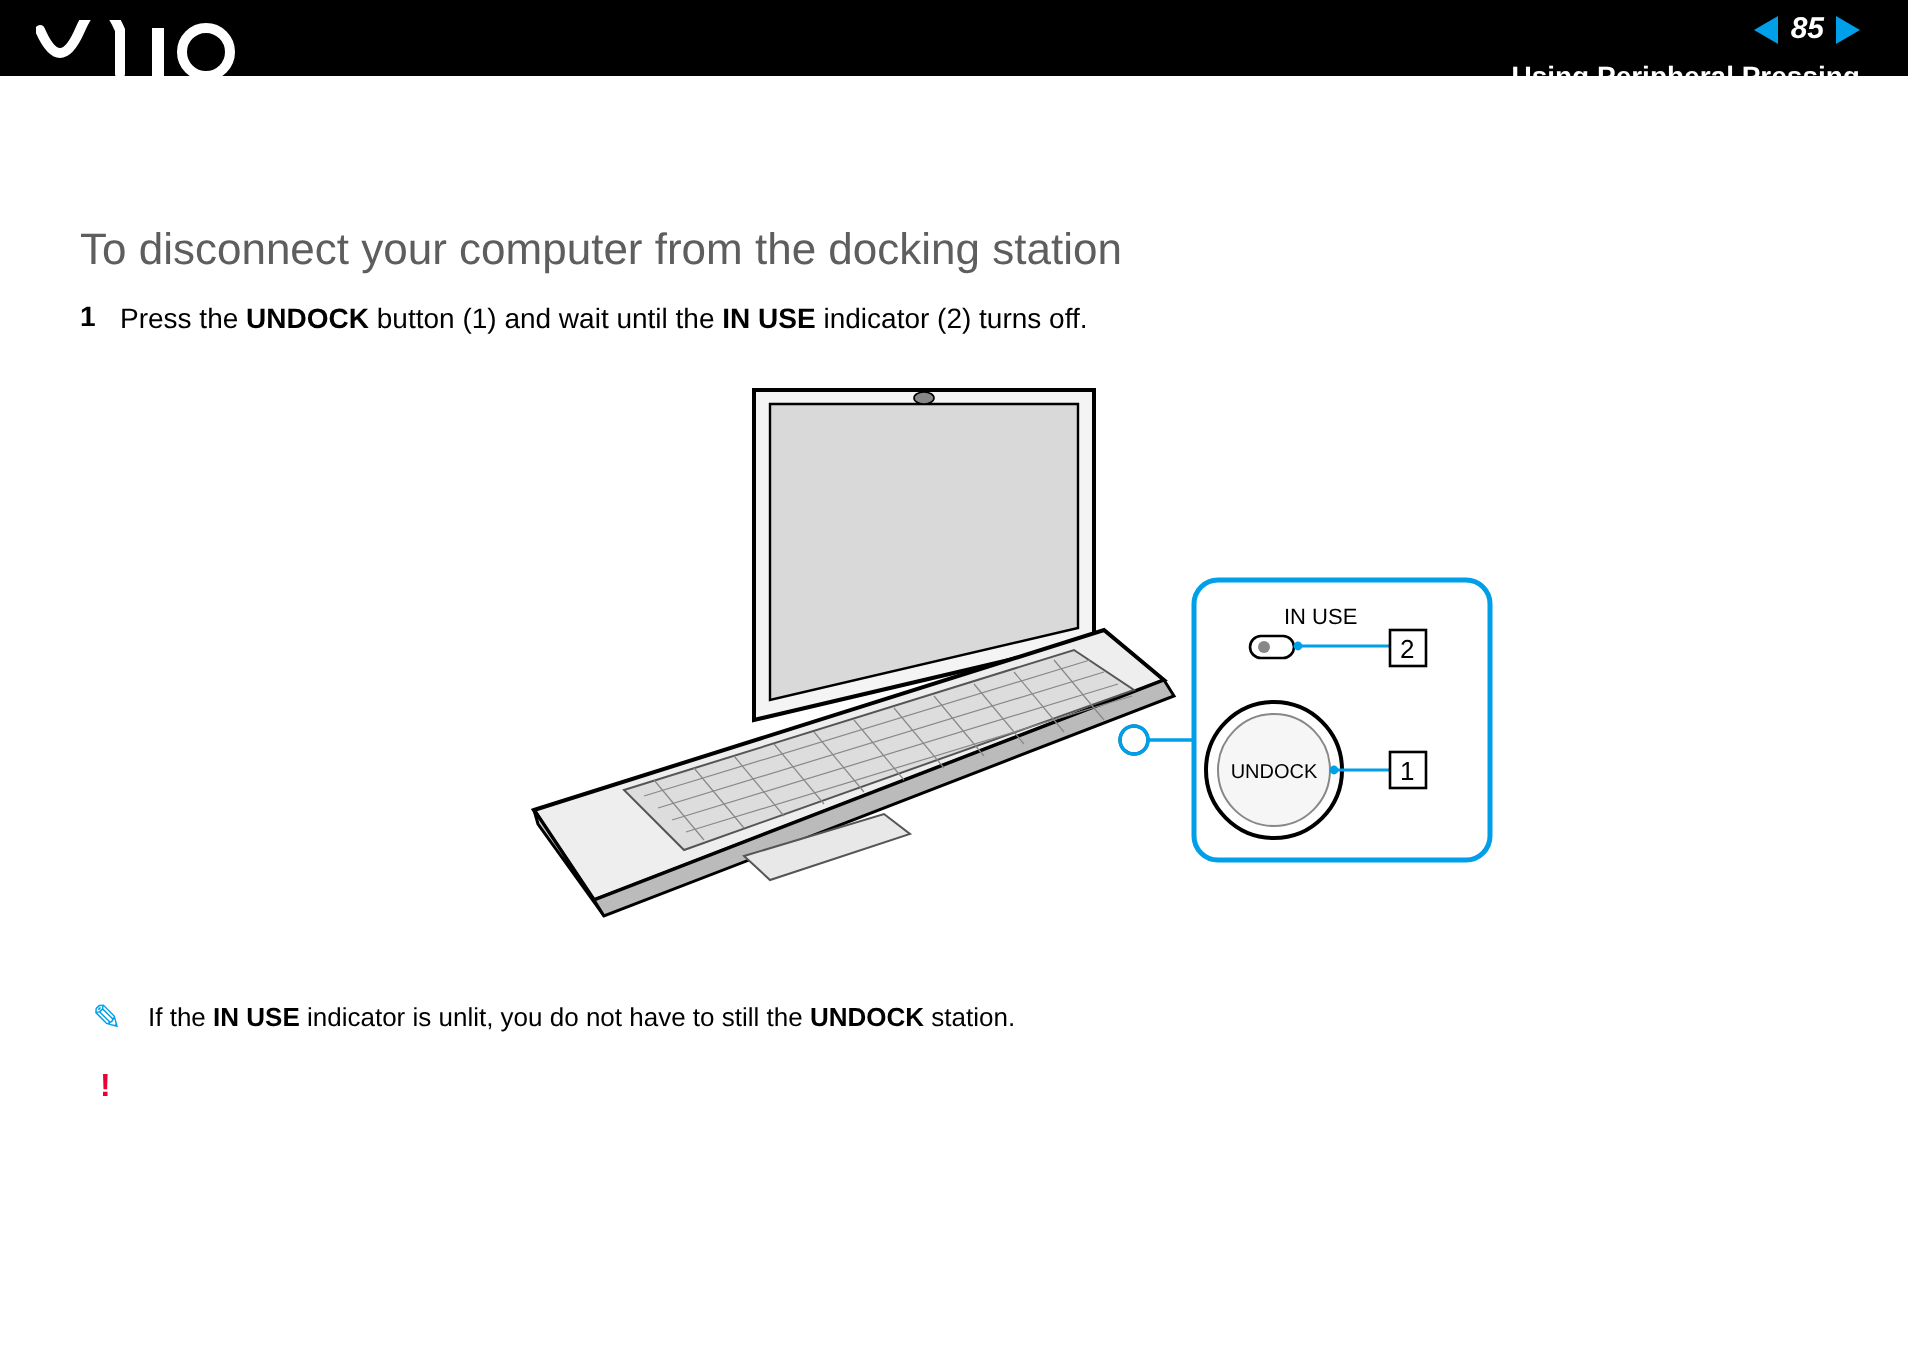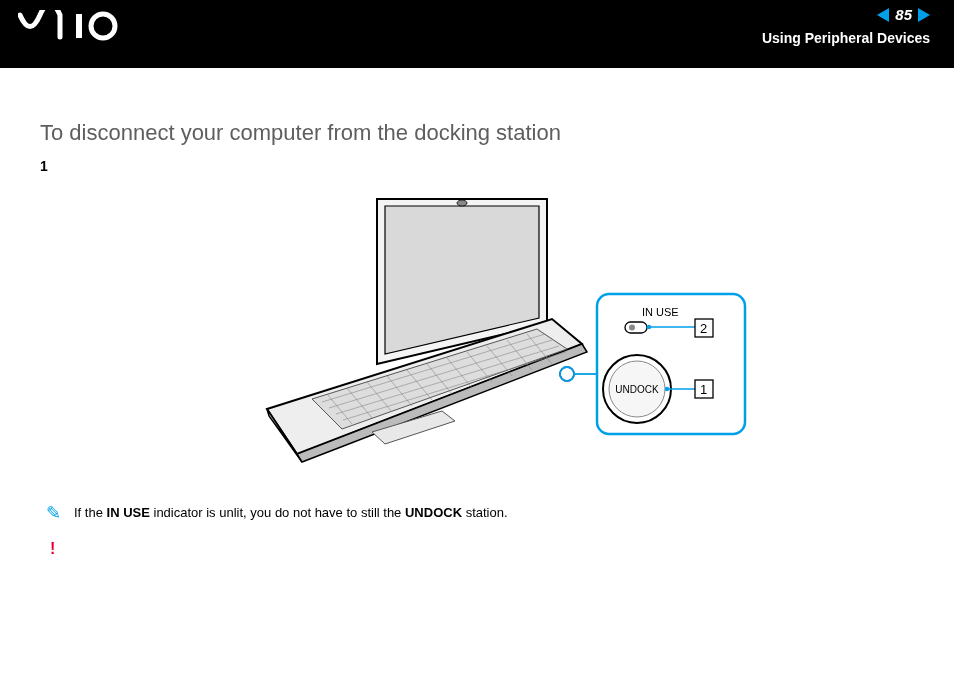--- a/index.html
+++ b/index.html
@@ -8,21 +8,21 @@
     width: 954px;
     height: 674px;
     background: #fff;
     font-family: Arial, Helvetica, sans-serif;
     color: #000;
     overflow: hidden;
   }
   .header {
     background: #000;
     color: #fff;
-    height: 68px;
+    height: 38px;
     position: relative;
   }
   .logo {
     position: absolute;
     left: 18px;
     top: 10px;
   }
   .pagenav {
     position: absolute;
     right: 24px;
@@ -53,20 +53,21 @@
   .section-title {
     position: absolute;
     right: 24px;
     top: 30px;
     font-weight: bold;
     font-size: 14px;
     color: #fff;
   }
   .content {
     padding: 52px 40px 0 40px;
+    margin-top: 22px;
   }
   h1.title {
     font-weight: normal;
     color: #5e5e5e;
     font-size: 22px;
     margin: 0 0 12px 0;
   }
   .step {
     display: flex;
     font-size: 14px;
@@ -117,28 +118,31 @@
   <svg class="logo" width="130" height="32" viewBox="0 0 130 32">
     <path d="M2 5 Q12 28 22 5 Q32 -18 42 5 L42 27" stroke="#fff" stroke-width="5" fill="none" stroke-linecap="round"></path>
     <rect x="58" y="4" width="6" height="24" fill="#fff"></rect>
     <circle cx="85" cy="16" r="12" stroke="#fff" stroke-width="5" fill="none"></circle>
   </svg>
   <div class="pagenav">
     <div class="arrow arrow-left"></div>
     <span class="num">85</span>
     <div class="arrow arrow-right"></div>
   </div>
-  <div class="section-title">Using Peripheral Devices</div>
+  <div class="section-title">Using Peripheral Pressing</div>
 </div>
 
 <div class="content">
   <h1 class="title">To disconnect your computer from the docking station</h1>
 
   <div class="step">
     <div class="num">1</div>
+    <div class="txt">
+      <span>Press the </span><b>UNDOCK</b><span> button (1) and wait until the </span><b>IN USE</b><span> indicator (2) turns off.</span>
+    </div>
   </div>
 
   <svg class="illustration" width="540" height="280" viewBox="0 0 540 280">
 
     <g transform="translate(60,0)">
       <polygon points="110,5 280,5 280,130 110,170" fill="#f4f4f4" stroke="#000" stroke-width="2"></polygon>
       <polygon points="118,12 272,12 272,124 118,160" fill="#d9d9d9" stroke="#000" stroke-width="1.2"></polygon>
       <ellipse cx="195" cy="9" rx="5" ry="3" fill="#888" stroke="#000" stroke-width="0.8"></ellipse>
     </g>
 

